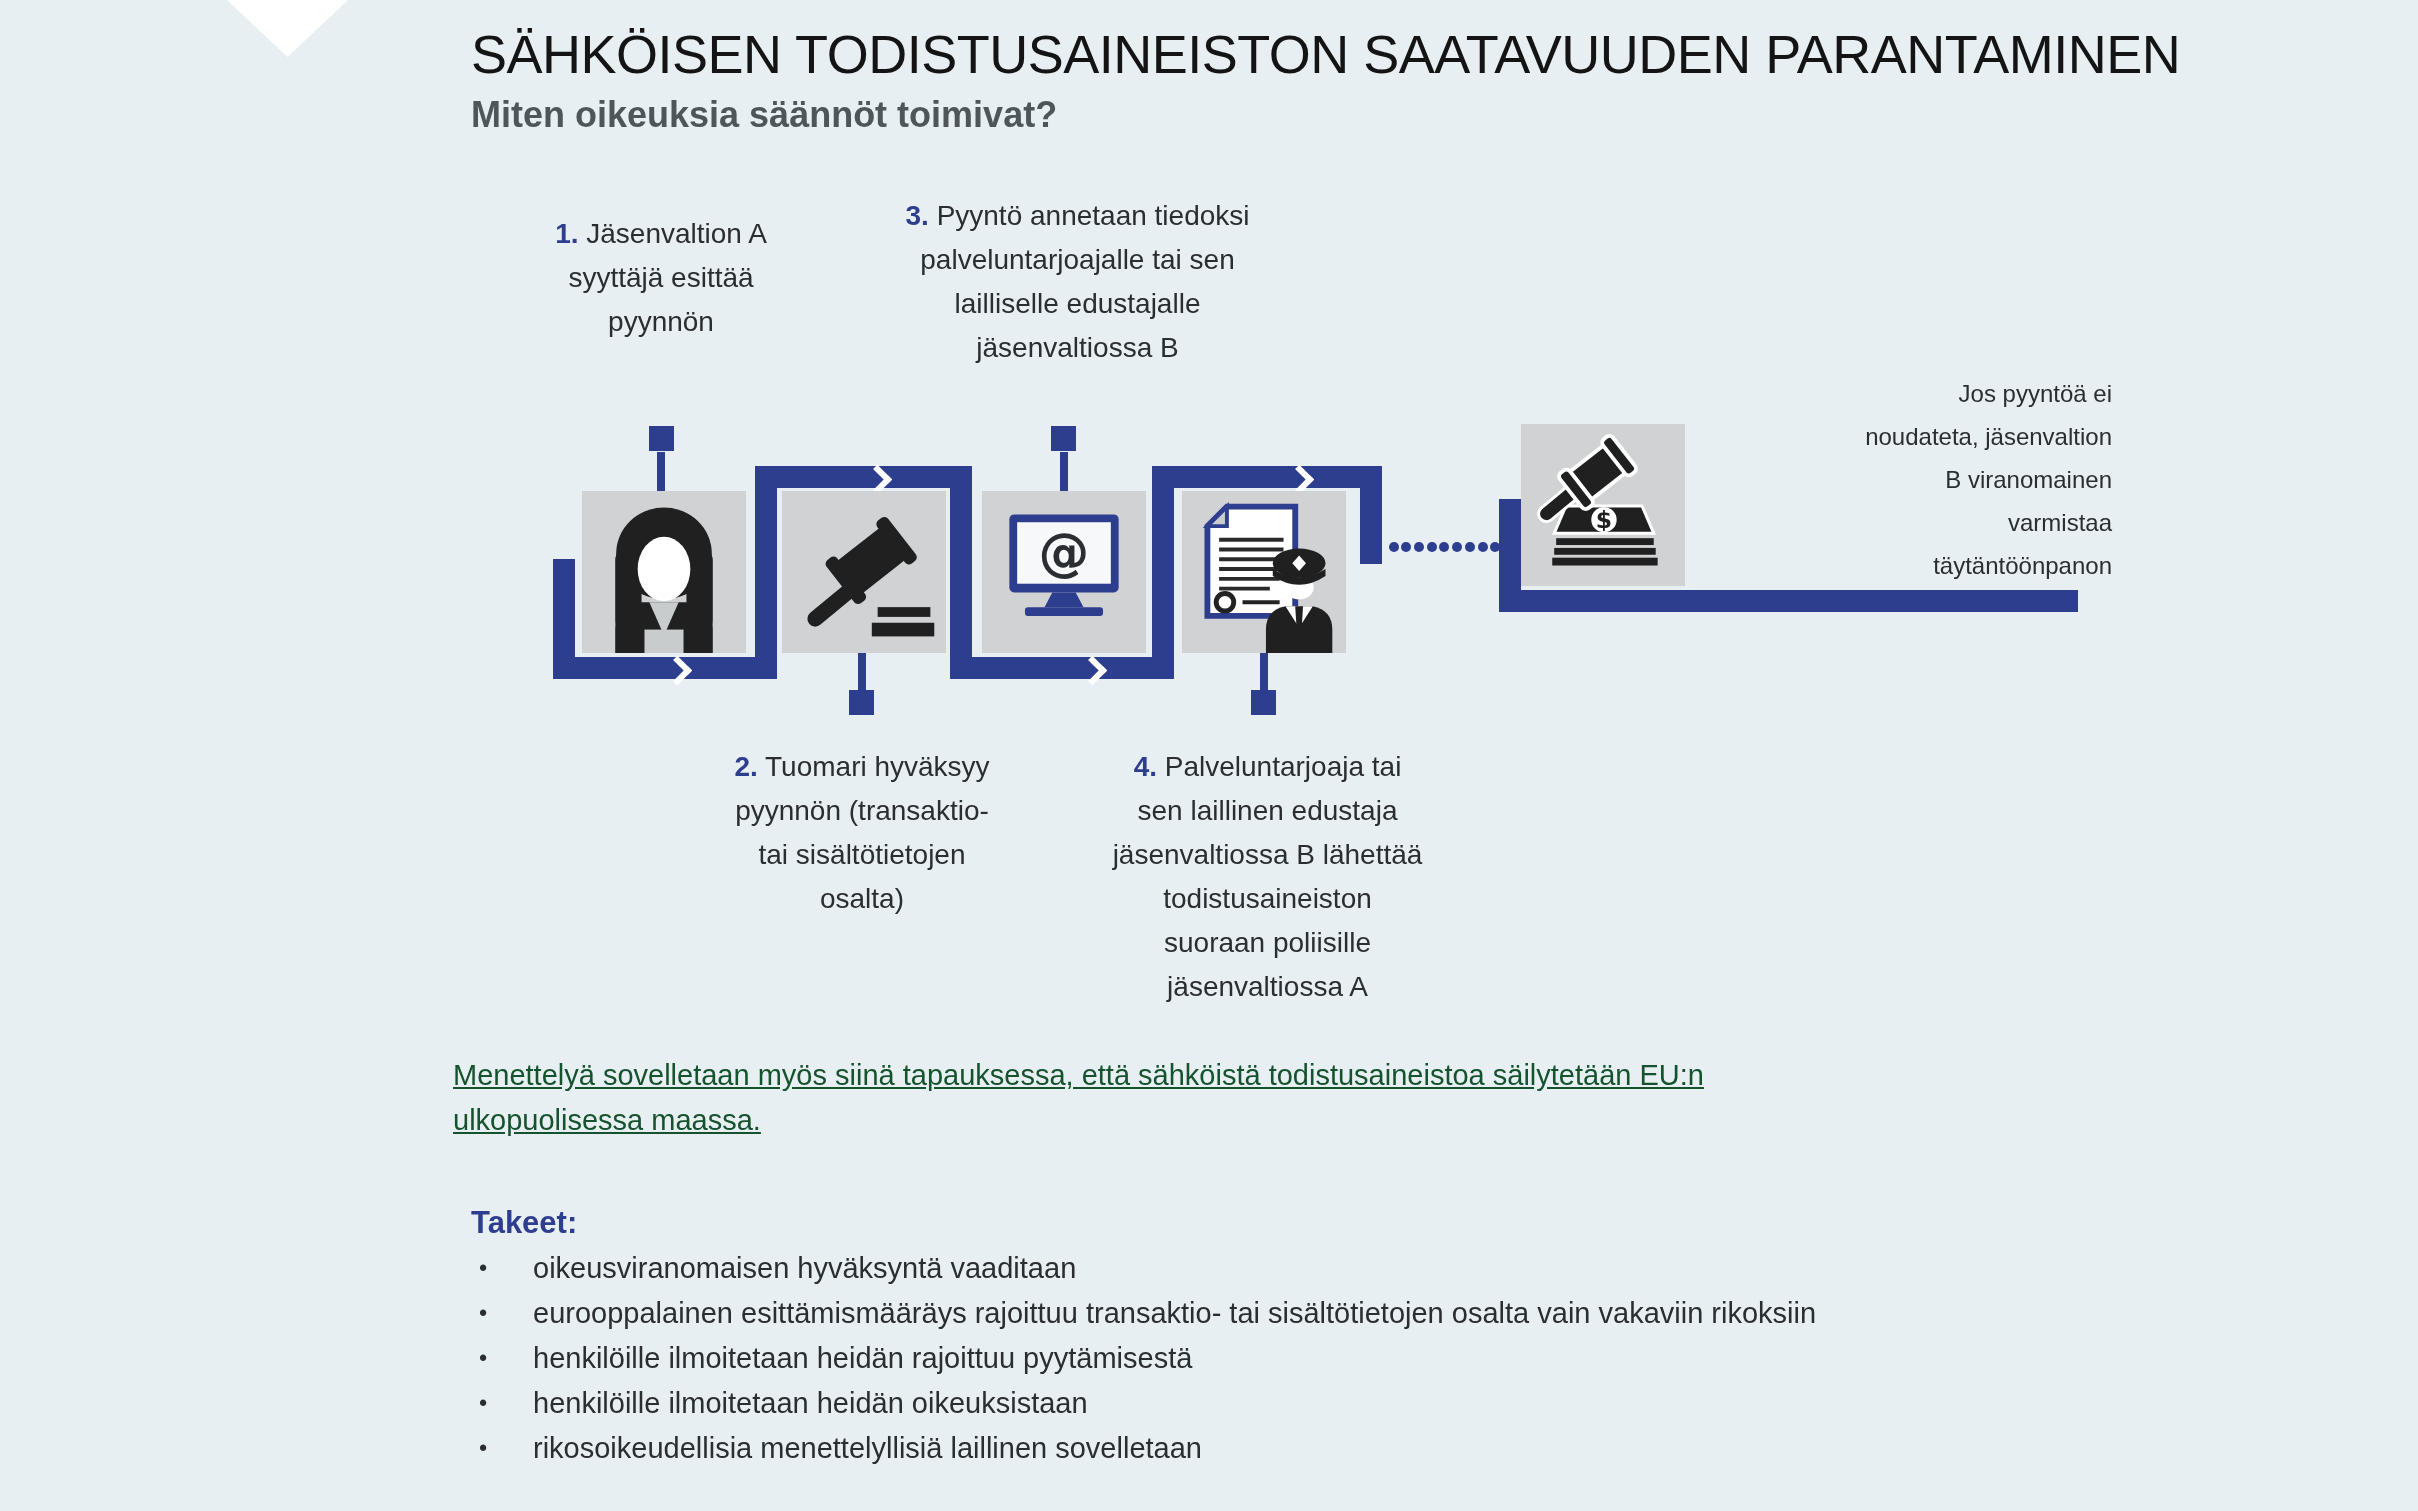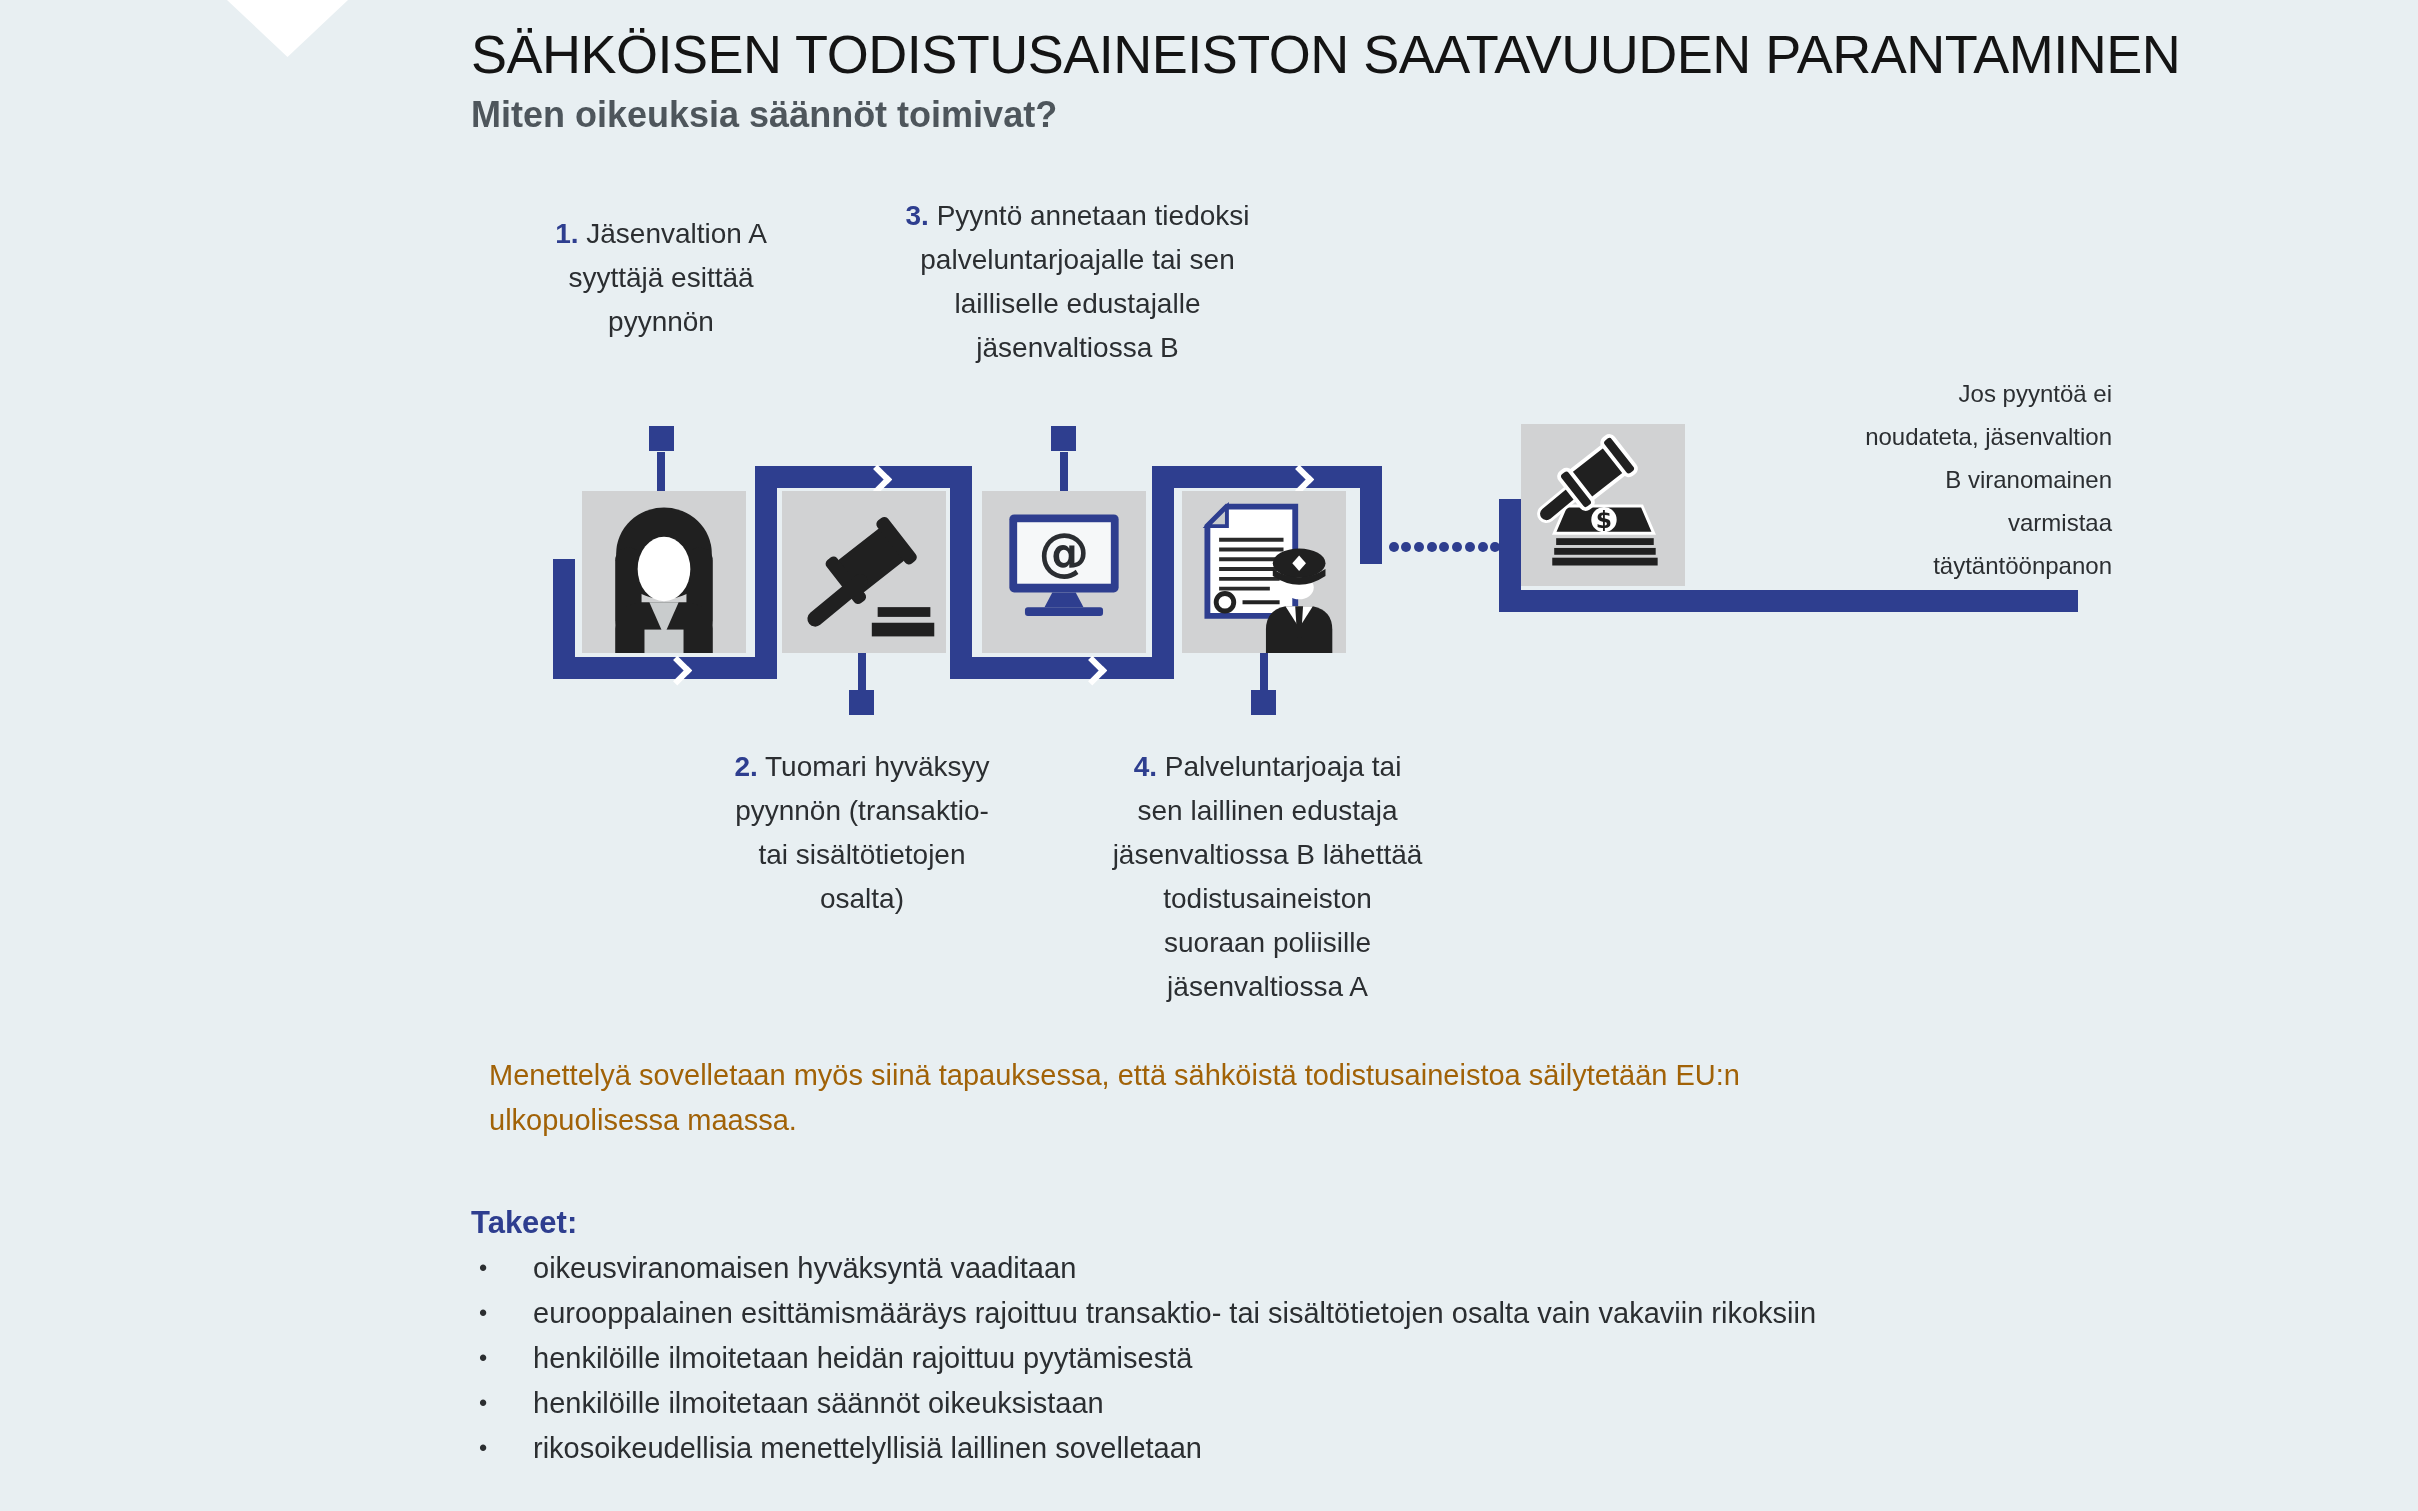--- a/index.html
+++ b/index.html
@@ -85,22 +85,22 @@
     position:absolute;width:164px;height:162px;background:#d1d2d3;
   }
   #b1{left:582px;top:491px;}
   #b2{left:782px;top:491px;}
   #b3{left:982px;top:491px;}
   #b4{left:1182px;top:491px;}
   #b5{left:1521px;top:424px;}
   .icon-box svg{display:block;width:164px;height:162px;}
 
   .paragraph{
-    position:absolute;left:489px;top:1053px;width:1804px;
-    font-size:29px;line-height:45px;white-space:pre-line;color:#a16207;
+    position:absolute;left:453px;top:1053px;width:1804px;
+    font-size:29px;line-height:45px;white-space:pre-line;color:#14532d;text-decoration:underline;
   }
   .guarantees-heading{
     position:absolute;left:471px;top:1205px;
     font-size:31px;font-weight:bold;color:#2e3e8f;
   }
   .guarantees-list{
     position:absolute;left:473px;top:1246px;width:1853px;
     margin:0;padding:0;list-style:none;
     font-size:29px;line-height:45px;color:#2b2e31;
   }
@@ -253,18 +253,18 @@
   </div>
 
   <div class="paragraph">Menettelyä sovelletaan myös siinä tapauksessa, että sähköistä todistusaineistoa säilytetään EU:n
 ulkopuolisessa maassa.</div>
 
   <div class="guarantees-heading">Takeet:</div>
   <ul class="guarantees-list">
     <li>oikeusviranomaisen hyväksyntä vaaditaan</li>
     <li>eurooppalainen esittämismääräys rajoittuu transaktio- tai sisältötietojen osalta vain vakaviin rikoksiin</li>
     <li>henkilöille ilmoitetaan heidän rajoittuu pyytämisestä</li>
-    <li>henkilöille ilmoitetaan säännöt oikeuksistaan</li>
+    <li>henkilöille ilmoitetaan heidän oikeuksistaan</li>
     <li>rikosoikeudellisia menettelyllisiä laillinen sovelletaan</li>
   </ul>
 
 </div>
 
 
 </body></html>

